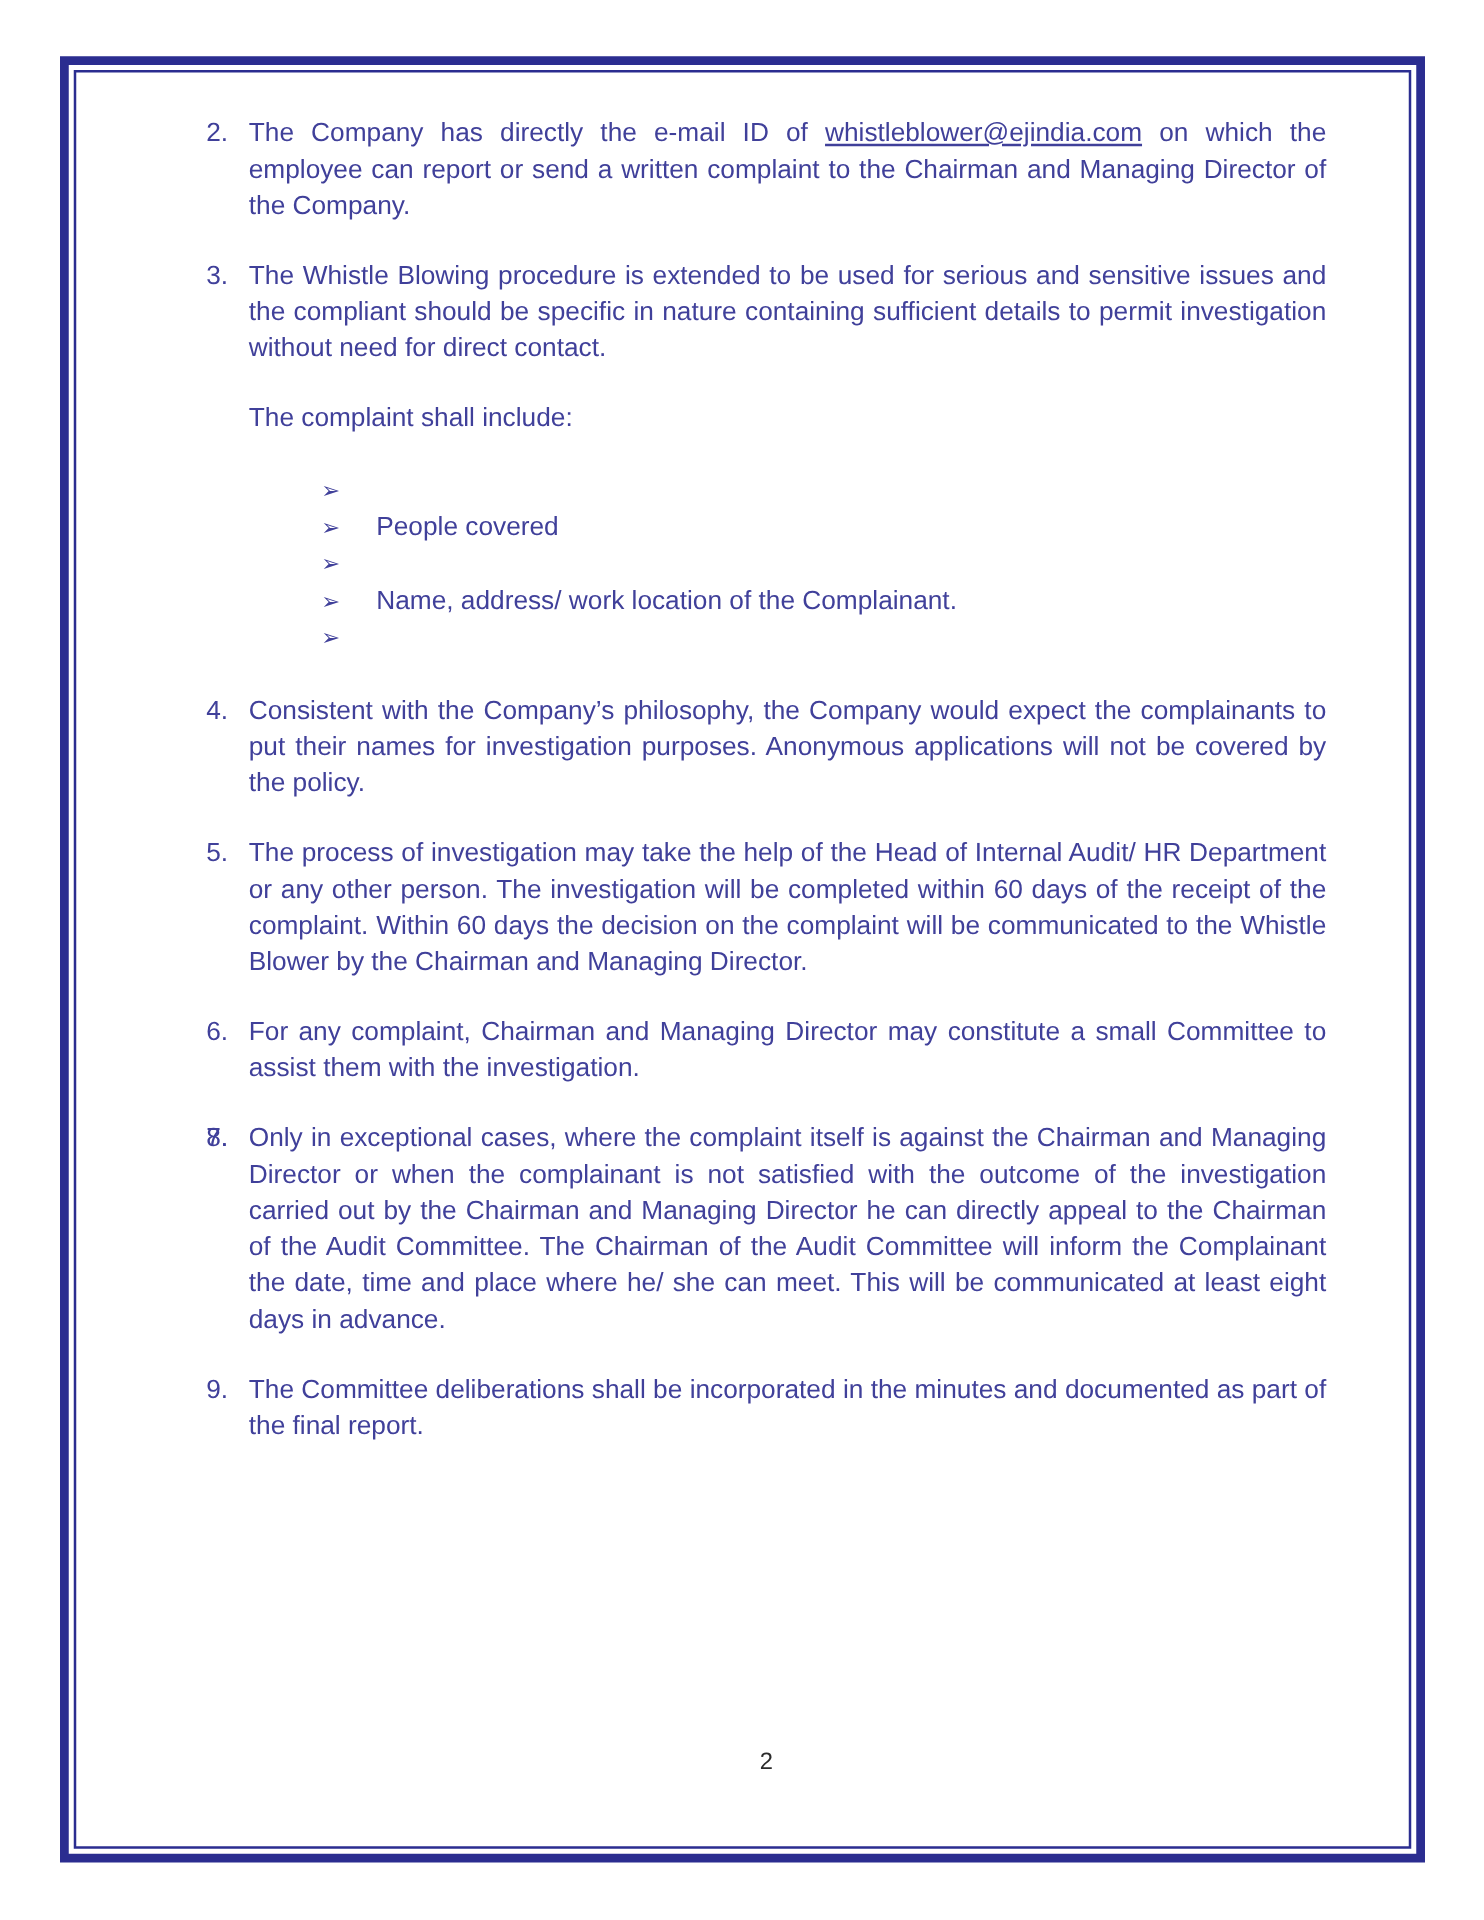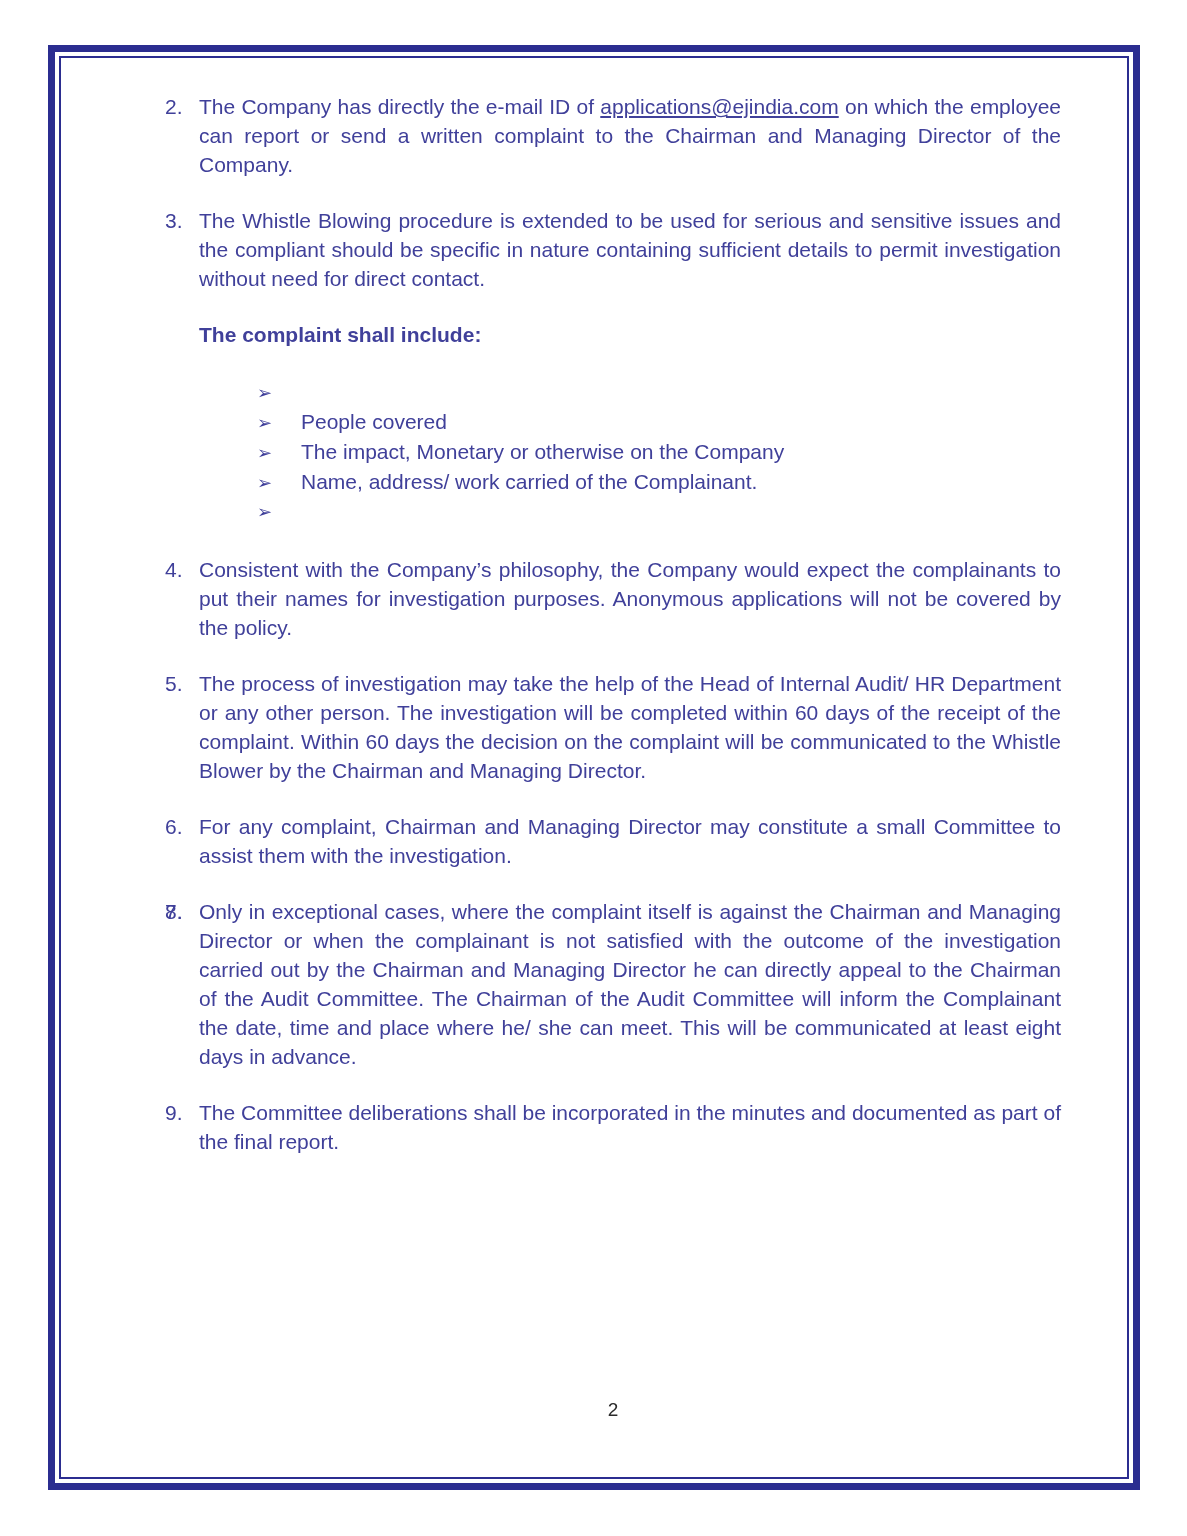--- a/index.html
+++ b/index.html
@@ -24,21 +24,21 @@
     margin:0 0 27px 0;
     color:#40409a;
     font-size:21px;
     line-height:29px;
     text-align:justify;
   }
   .para p{margin:0;display:inline;}
   .num{position:absolute;left:0;top:0;white-space:nowrap;}
   .intro{
     padding-left:34px;margin:2px 0 29px 0;
-    color:#40409a;font-size:21px;line-height:29px;text-align:left;font-weight:bold;
+    color:#40409a;font-size:21px;line-height:29px;text-align:left;
   }
   .email{color:#40409a;text-decoration:underline;cursor:pointer;}
   ul.bullets{
     list-style:none;
     margin:0 0 29px 0;
     padding:0 0 0 92px;
     color:#40409a;font-size:21px;line-height:29px;
   }
   ul.bullets li{display:flex;align-items:baseline;margin:0;}
   .arrow{
@@ -57,21 +57,21 @@
 </style>
 </head>
 <body>
 
 <div class="frame-outer">
   <div class="frame-inner">
     <div class="content">
 
       <div class="para">
         <span class="num">2.</span>
-        <p><span>The Company has directly the e-mail ID of </span><a class="email">applications@ejindia.com</a><span> on which the employee can report or send a written complaint to the Chairman and Managing Director of the Company.</span></p>
+        <p><span>The Company has directly the e-mail ID of </span><a class="email">whistleblower@ejindia.com</a><span> on which the employee can report or send a written complaint to the Chairman and Managing Director of the Company.</span></p>
       </div>
 
       <div class="para">
         <span class="num">3.</span>
         <p>The Whistle Blowing procedure is extended to be used for serious and sensitive issues and the compliant should be specific in nature containing sufficient details to permit investigation without need for direct contact.</p>
       </div>
 
       <div class="intro">
         <span>The complaint shall include:</span>
       </div>
@@ -79,25 +79,24 @@
       <ul class="bullets">
         <li>
             <span class="arrow">➢</span>
           </li>
         <li>
             <span class="arrow">➢</span>
             <span>People covered</span>
           </li>
         <li>
             <span class="arrow">➢</span>
-            <span>The impact, Monetary or otherwise on the Company</span>
           </li>
         <li>
             <span class="arrow">➢</span>
-            <span>Name, address/ work carried of the Complainant.</span>
+            <span>Name, address/ work location of the Complainant.</span>
           </li>
         <li>
             <span class="arrow">➢</span>
           </li>
       </ul>
 
       <div class="para">
         <span class="num">4.</span>
         <p>Consistent with the Company’s philosophy, the Company would expect the complainants to put their names for investigation purposes. Anonymous applications will not be covered by the policy.</p>
       </div>

